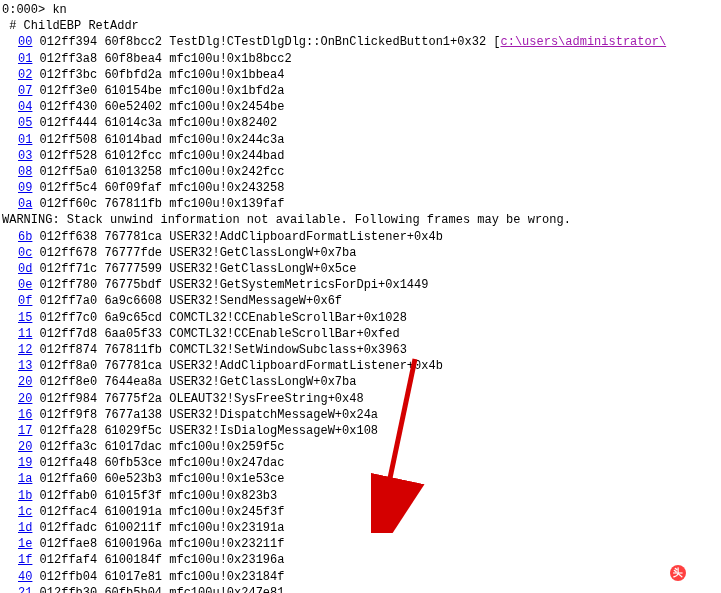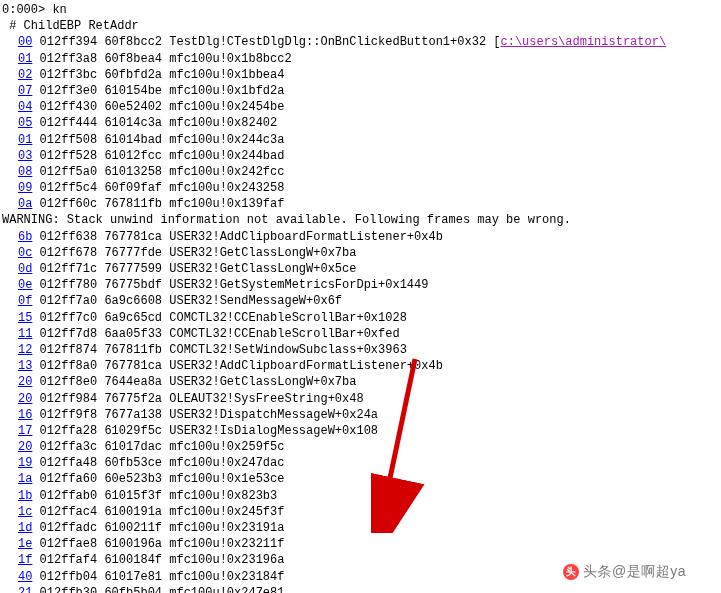--- a/index.html
+++ b/index.html
@@ -101,14 +101,13 @@
       <marker id="ah" markerWidth="18" markerHeight="18" refX="9" refY="9" orient="auto">
         <polygon points="0,2 18,9 0,16" fill="#d40000"></polygon>
       </marker>
     </defs>
     <line x1="44" y1="4" x2="10" y2="166" stroke="#d40000" stroke-width="5" marker-end="url(#ah)"></line>
   </svg>
 </div>
 
 <div class="watermark">
   <span class="circ">头</span>
-    <span>头条@是啊超ya</span>
 </div>
 
 </body></html>

